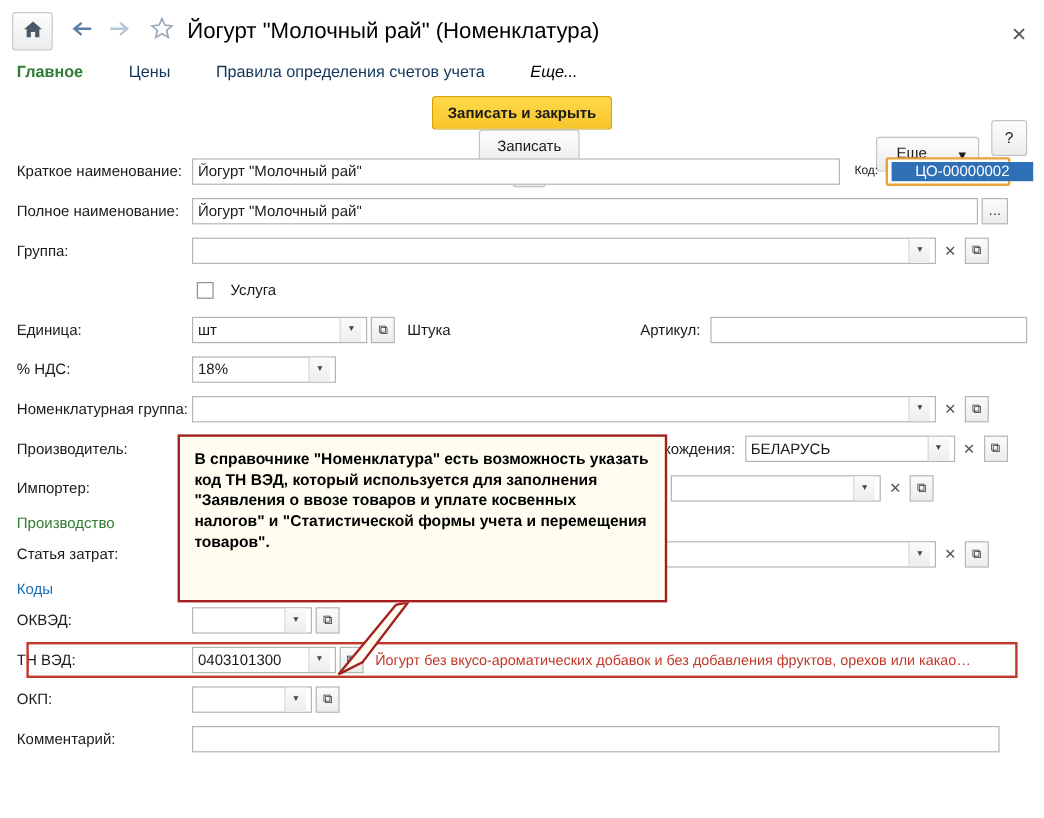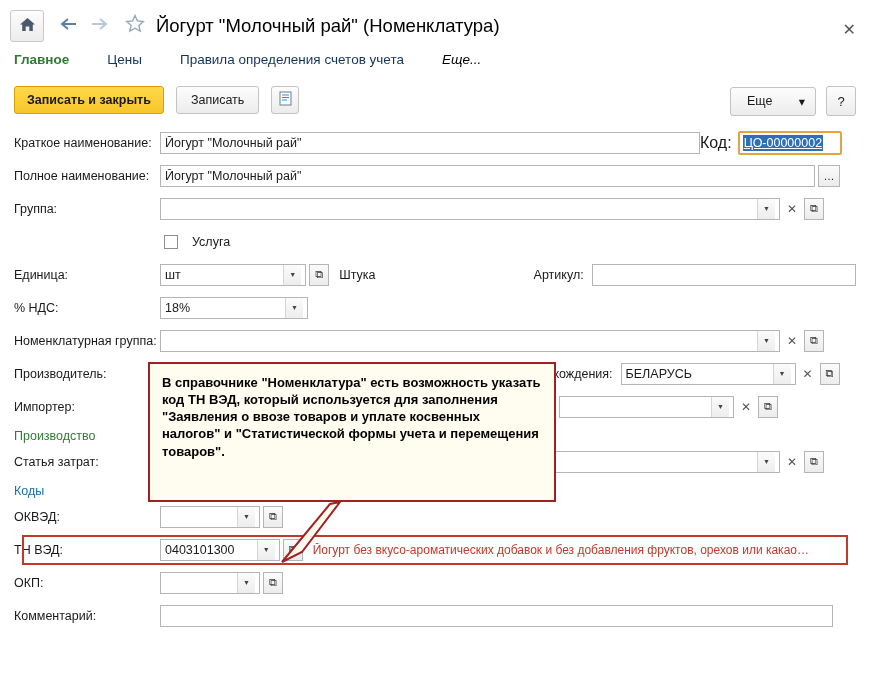--- a/index.html
+++ b/index.html
@@ -88,20 +88,21 @@
   }
   .menurow .m-more { color: #000000; font-style: italic; }
 
   
   .cmdbar {
     position: relative;
     height: 40px;
     display: flex;
     align-items: center;
     padding: 0 14px;
+    flex-direction: column;
   }
   .btn-primary {
     background: linear-gradient(#ffd94a, #f7c52b);
     border: 1px solid #d8a100;
     border-radius: 3px;
     padding: 6px 12px;
     font-size: 12.5px;
     font-weight: bold;
     color: #1a1a1a;
   }
@@ -136,20 +137,21 @@
   .btn-more {
     background: linear-gradient(#fdfdfd, #ececec);
     border: 1px solid #c3c3c3;
     border-radius: 3px;
     padding: 6px 10px 6px 16px;
     font-size: 12.5px;
     min-width: 58px;
     display: flex;
     justify-content: space-between;
     gap: 12px;
+    margin-top: 28px;
   }
   .btn-help {
     width: 28px;
     height: 28px;
     background: linear-gradient(#fdfdfd, #ececec);
     border: 1px solid #c3c3c3;
     border-radius: 3px;
     display: flex;
     align-items: center;
     justify-content: center;
@@ -235,42 +237,41 @@
     box-sizing: border-box;
     flex: none;
   }
   .section-title {
     color: #2e7d32;
     font-size: 12.5px;
     padding: 6px 0 2px 0;
   }
   .section-title.blue { color: #1a6fb5; }
   .code-label {
-    font-size: 16px;
-    margin-left: 0;
+    font-size: 10px;
+    margin-left: 12px;
     color: #1a1a1a;
   }
   .code-box {
     border: 2px solid #e8a33d;
     border-radius: 2px;
     height: 24px;
     width: 104px;
     display: flex;
     align-items: center;
     padding: 0 3px;
     margin-left: 6px;
     background: #fff;
     box-sizing: border-box;
   }
   .code-sel {
     background: #2f6fb5;
     color: #ffffff;
     font-size: 12.5px;
-    padding: 1px 1px;
-    text-decoration: underline;
+    padding: 1px 20px;
   }
   .checkbox {
     width: 14px;
     height: 14px;
     border: 1px solid #8f8f8f;
     background: #fff;
     box-sizing: border-box;
   }
   .unit-text { margin-left: 10px; font-size: 12.5px; }
   .hint-red {
@@ -438,21 +439,21 @@
     </div>
     <div class="unit-text">Штука</div>
     <div style="margin-left:158px">Артикул:</div>
     <div class="fld" style="width:275px;margin-left:8px">
       <span class="val"></span>
     </div>
   </div>
 
   <div class="row">
     <div class="lbl">% НДС:</div>
-    <div class="fld" style="width:148px">
+    <div class="fld" style="width:120px">
       <span class="val">18%</span>
       <span class="dd">▼</span>
     </div>
   </div>
 
   <div class="row">
     <div class="lbl">Номенклатурная группа:</div>
     <div class="fld" style="width:620px">
       <span class="val"></span>
       <span class="dd">▼</span>

